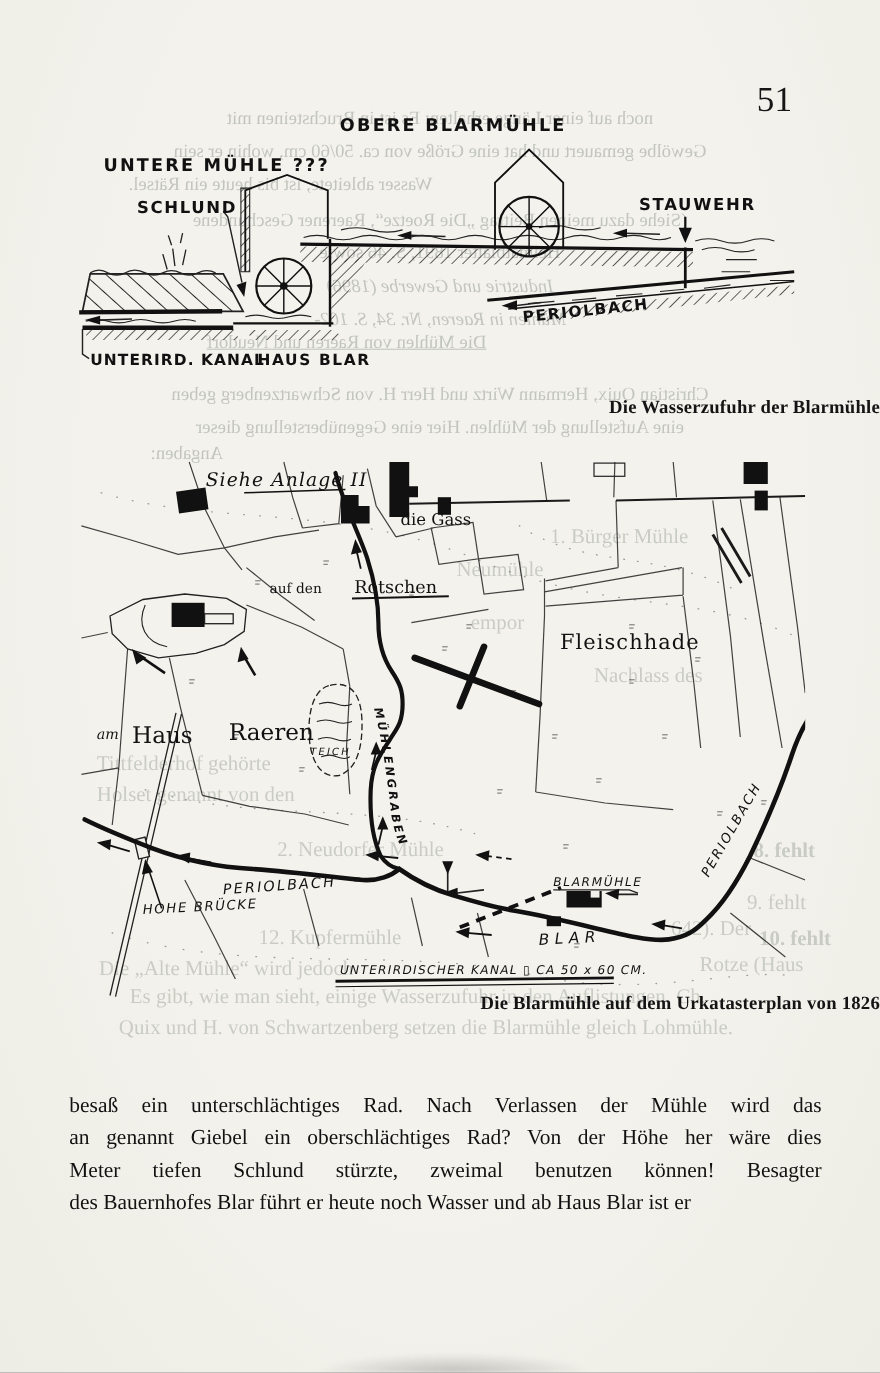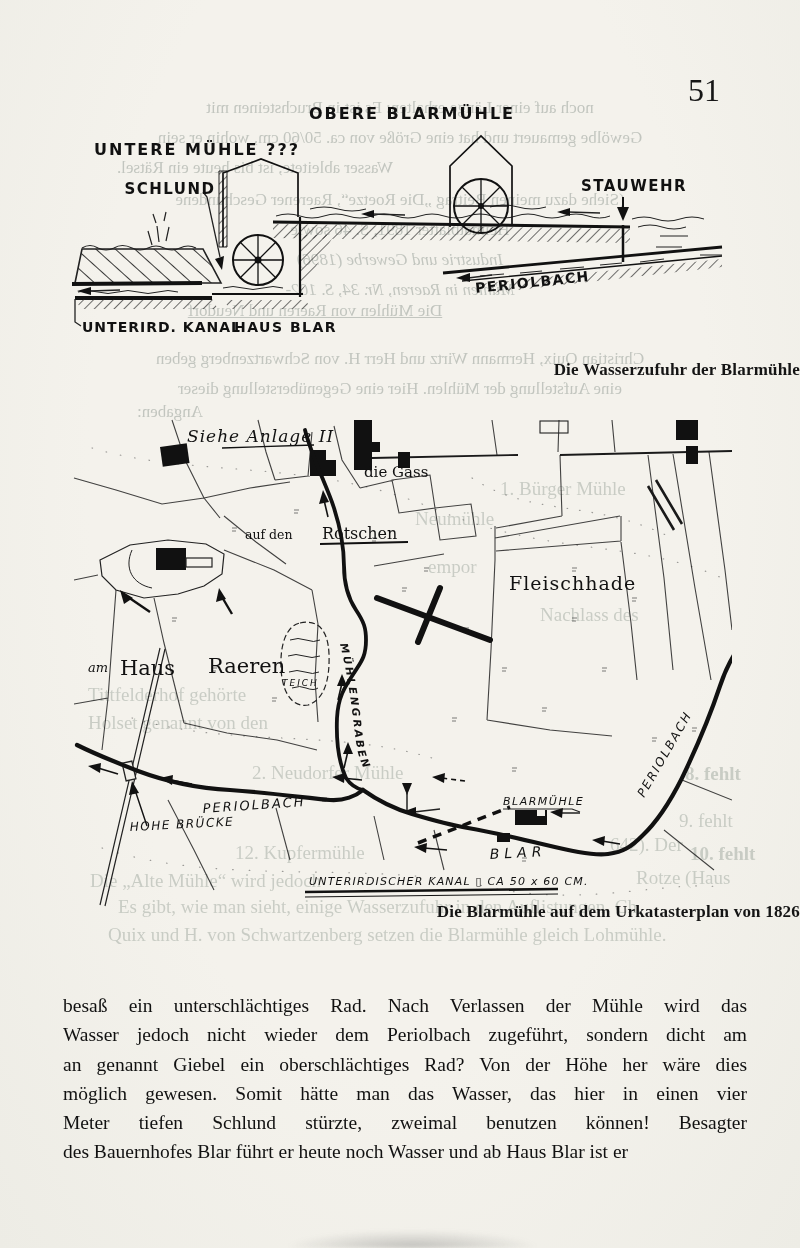--- a/index.html
+++ b/index.html
@@ -336,21 +336,19 @@
     <text class="mhand" x="431" y="387" font-size="11" letter-spacing="1.5">BLARMÜHLE</text>
     <text class="mhand" x="418" y="441" font-size="14" letter-spacing="5" transform="rotate(-3,418,441)">BLAR</text>
     <text class="mhand" x="572" y="380" font-size="12" letter-spacing="2" transform="rotate(-60,572,380)">PERIOLBACH</text>
     <text class="mhand" x="237" y="467" font-size="11" letter-spacing="1.2">UNTERIRDISCHER KANAL ▯ CA 50 x 60 CM.</text>
   </svg>
 
   <div class="cap cap2">Die Blarmühle auf dem Urkatasterplan von 1826</div>
 
   <div class="bodytext">
     <div class="jline">besaß ein unterschlächtiges Rad. Nach Verlassen der Mühle wird das</div>
-    <div class="jline">Wasser jedoch nicht wieder dem Periolbach zugeführt, sondern dicht am</div>
     <div class="jline">an genannt Giebel ein oberschlächtiges Rad? Von der Höhe her wäre dies</div>
-    <div class="jline">möglich gewesen. Somit hätte man das Wasser, das hier in einen vier</div>
     <div class="jline">Meter tiefen Schlund stürzte, zweimal benutzen können! Besagter</div>
     <div class="jline last">des Bauernhofes Blar führt er heute noch Wasser und ab Haus Blar ist er</div>
   </div>
 
   <div class="smudge"></div>
 </div>
 
 </body></html>

